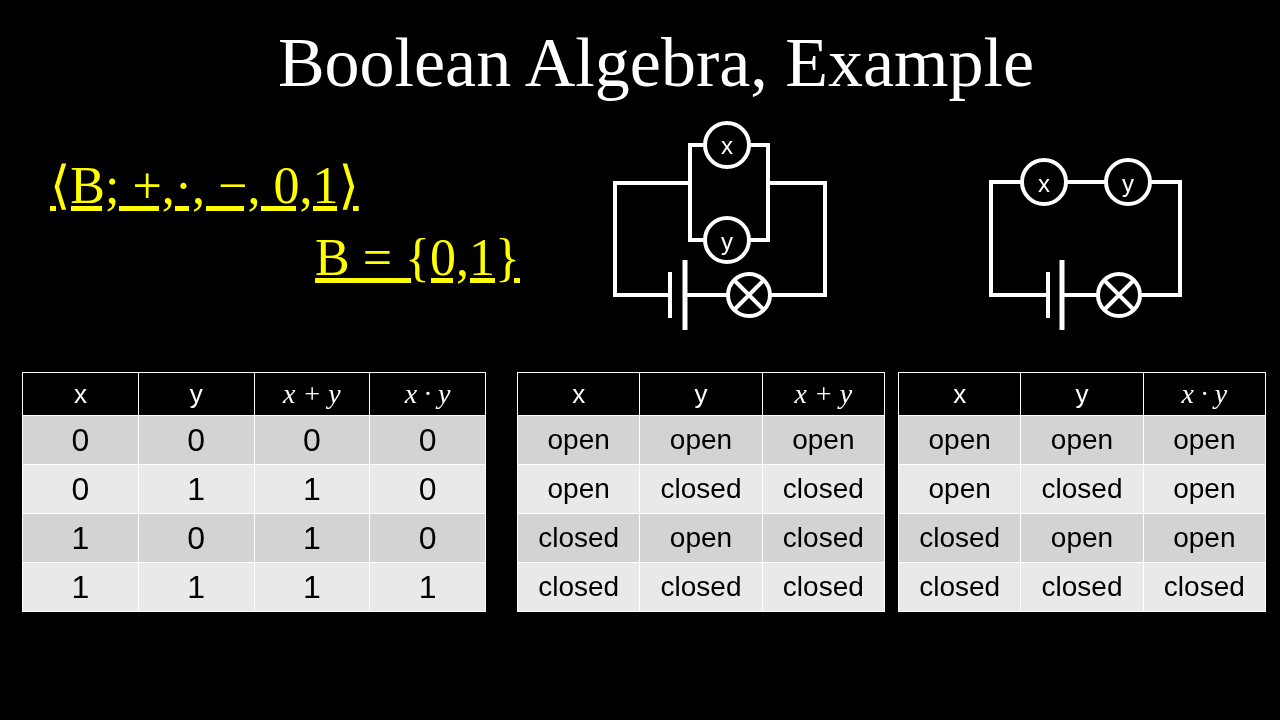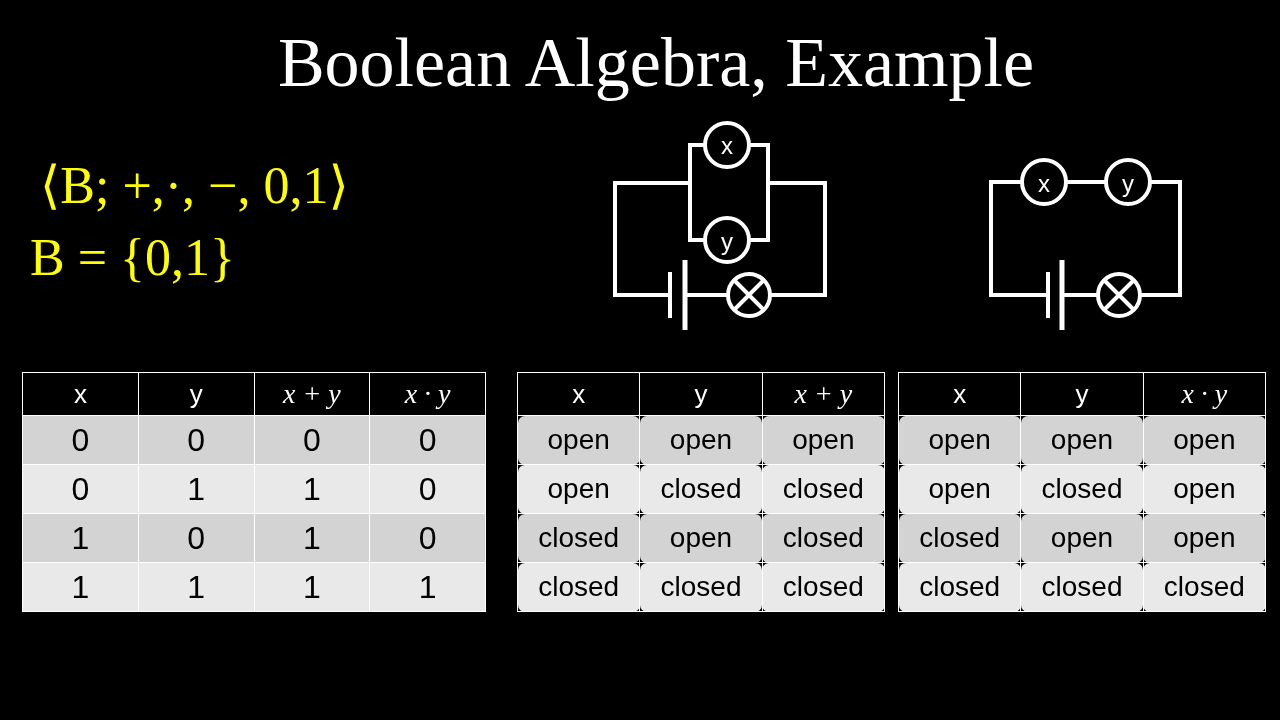--- a/index.html
+++ b/index.html
@@ -27,35 +27,36 @@
     font-size: 70px;
     line-height: 86px;
     color: #ffffff;
     letter-spacing: 0px;
     white-space: nowrap;
   }
 
   
   #formula-block {
     position: absolute;
-    left: 30px;
+    left: 40px;
     top: 150px;
     width: 500px;
     color: #ffff00;
     font-family: "Liberation Serif", serif;
     font-size: 52px;
     line-height: 72px;
+    text-decoration: underline;
   }
   #formula-line-1 {
     text-align: left;
     padding-left: 10px;
     white-space: nowrap;
   }
   #formula-line-2 {
-    text-align: left;
+    text-align: right;
     padding-right: 20px;
     white-space: nowrap;
   }
 
   
   .circuit {
     position: absolute;
   }
   .circuit svg { display: block; }
 
@@ -91,21 +92,21 @@
     height: 48px;
     font-size: 30px;
   }
   .ttable tr.row-odd td  { background: #d3d3d3; }
   .ttable tr.row-even td { background: #e9e9e9; }
 
   #table-binary  { left: 22px;  top: 372px; width: 464px; }
   #table-binary td { font-size: 32px; }
   #table-parallel{ left: 517px; top: 372px; width: 368px; }
   #table-series  { left: 898px; top: 372px; width: 368px; }
-  #table-parallel td, #table-series td { font-size: 28px; border-radius: 7px; }
+  #table-parallel td, #table-series td { font-size: 28px; }
 </style>
 </head>
 <body>
 
 <div id="slide-title">Boolean Algebra, Example</div>
 
 <div id="formula-block">
   <div id="formula-line-1">⟨B;  +,·, −, 0,1⟩</div>
   <div id="formula-line-2">B = {0,1}</div>
 </div>

